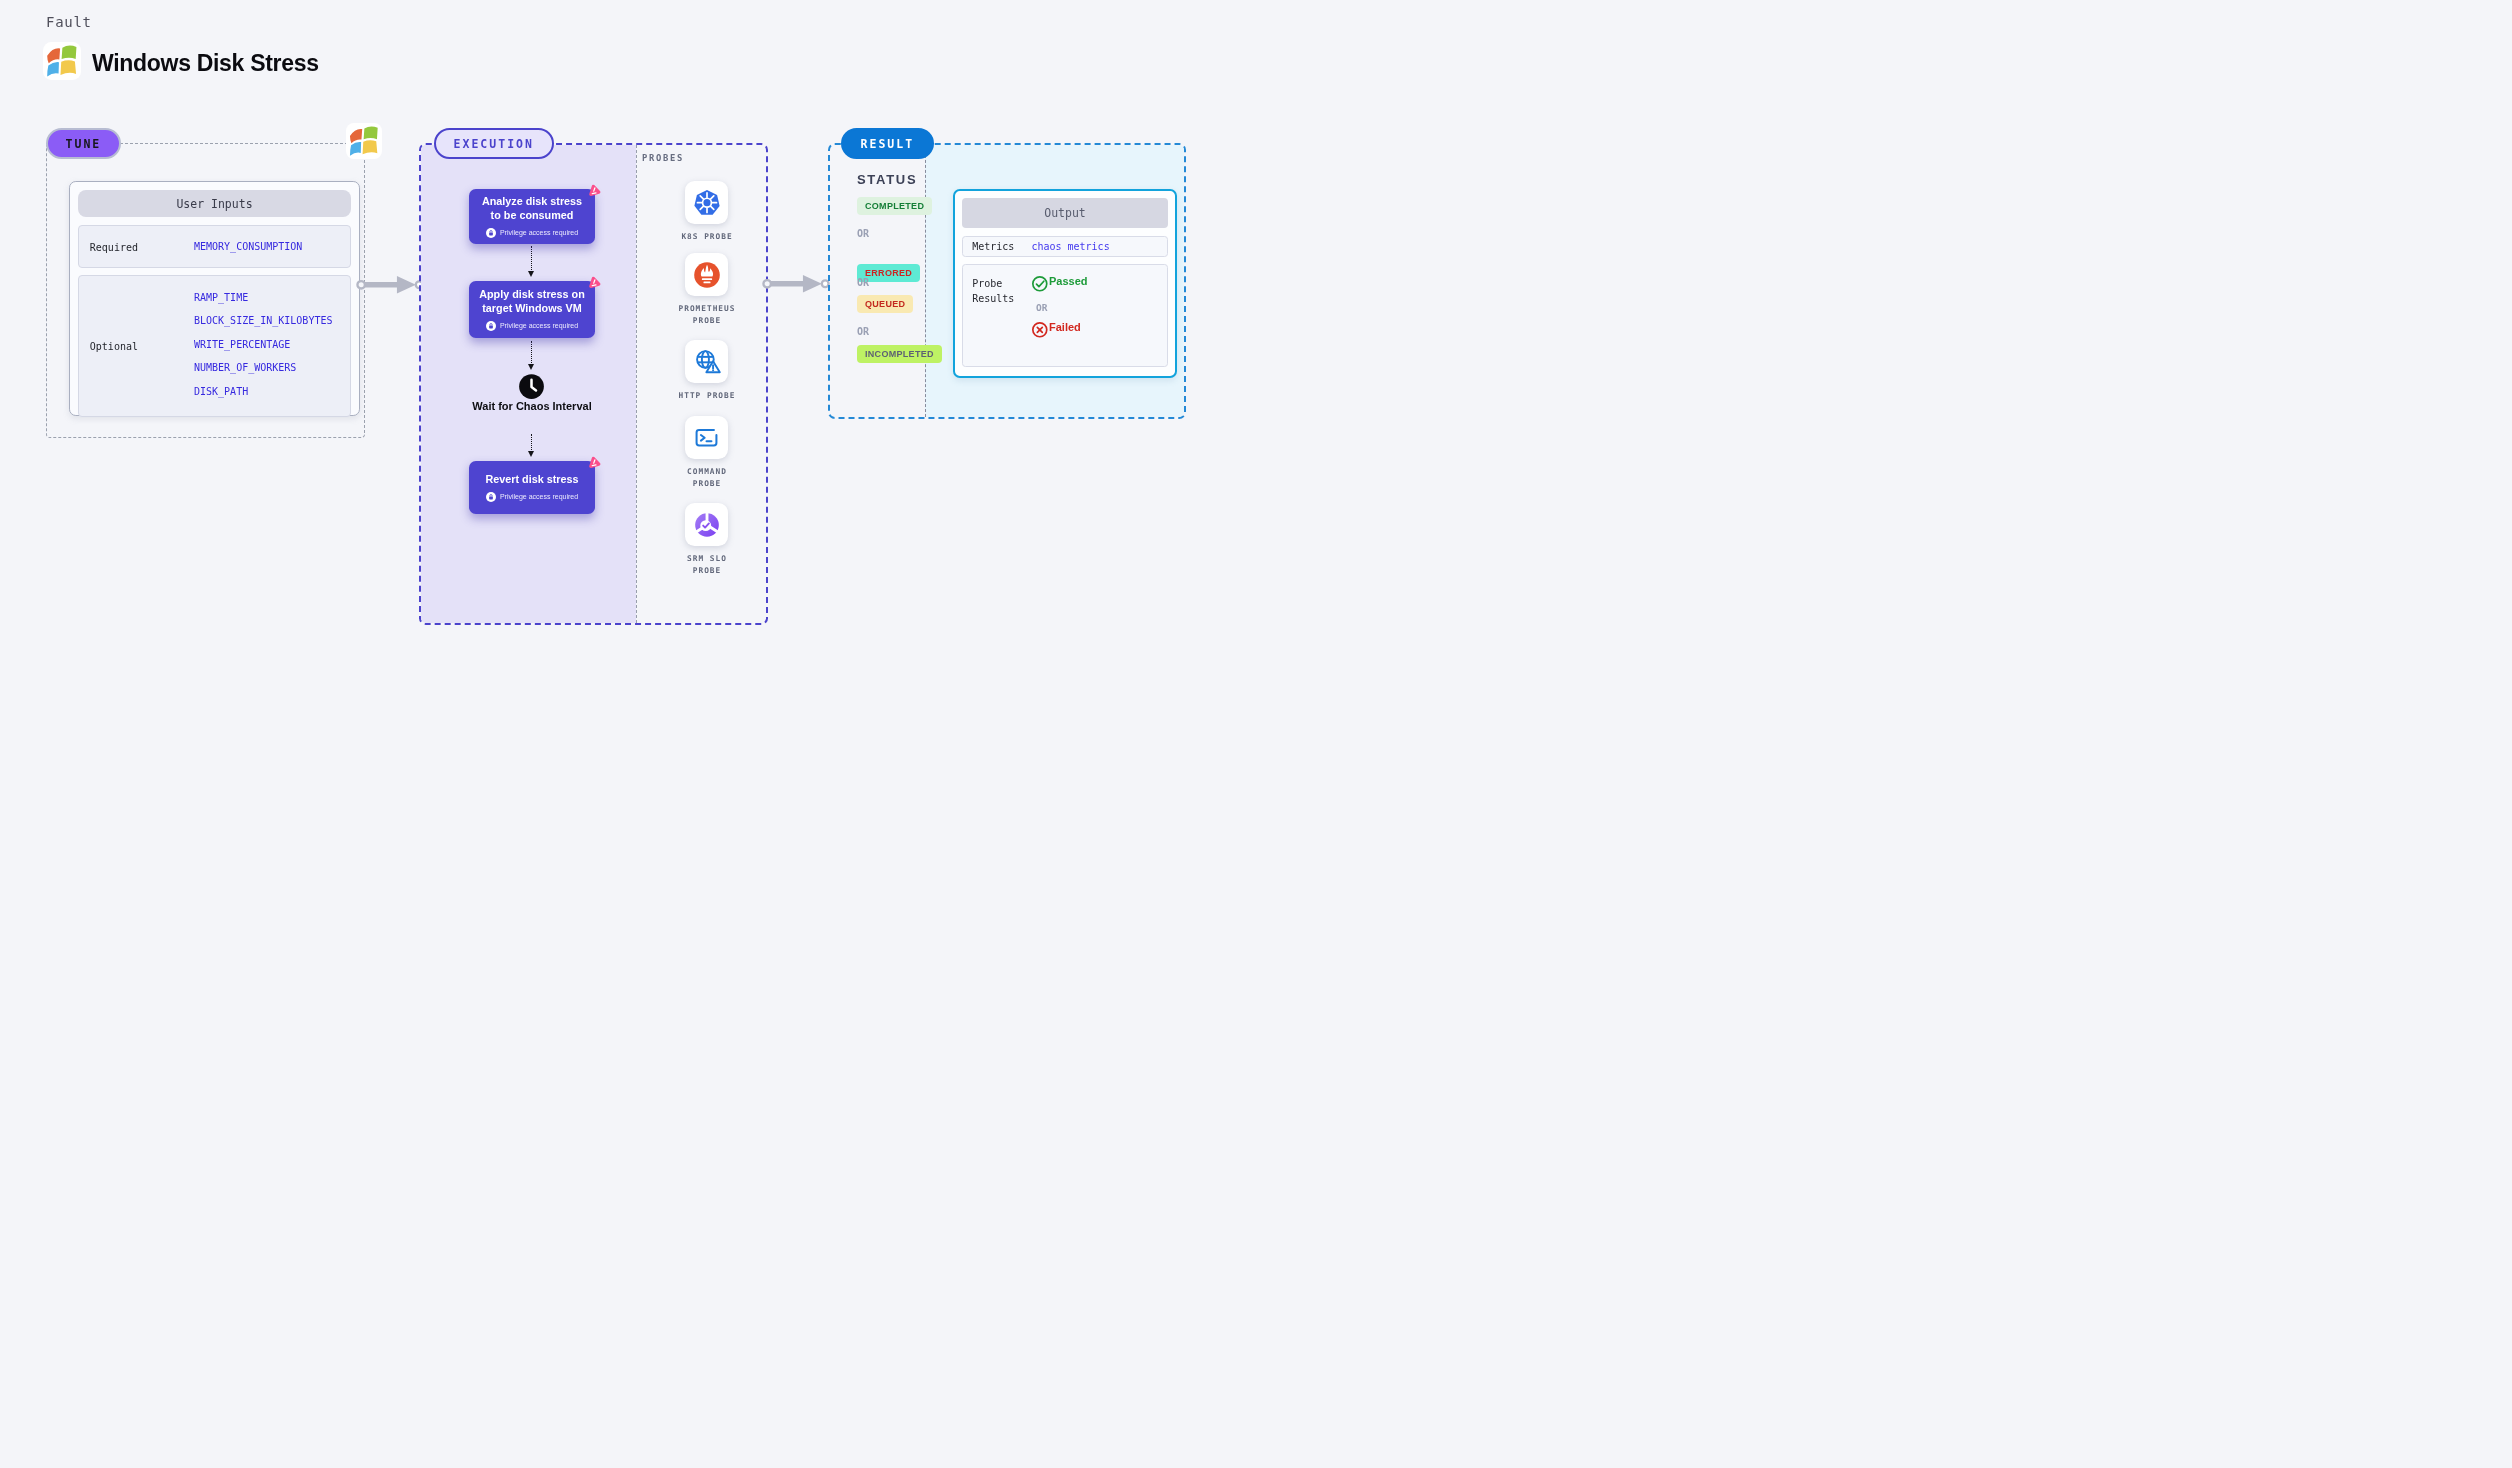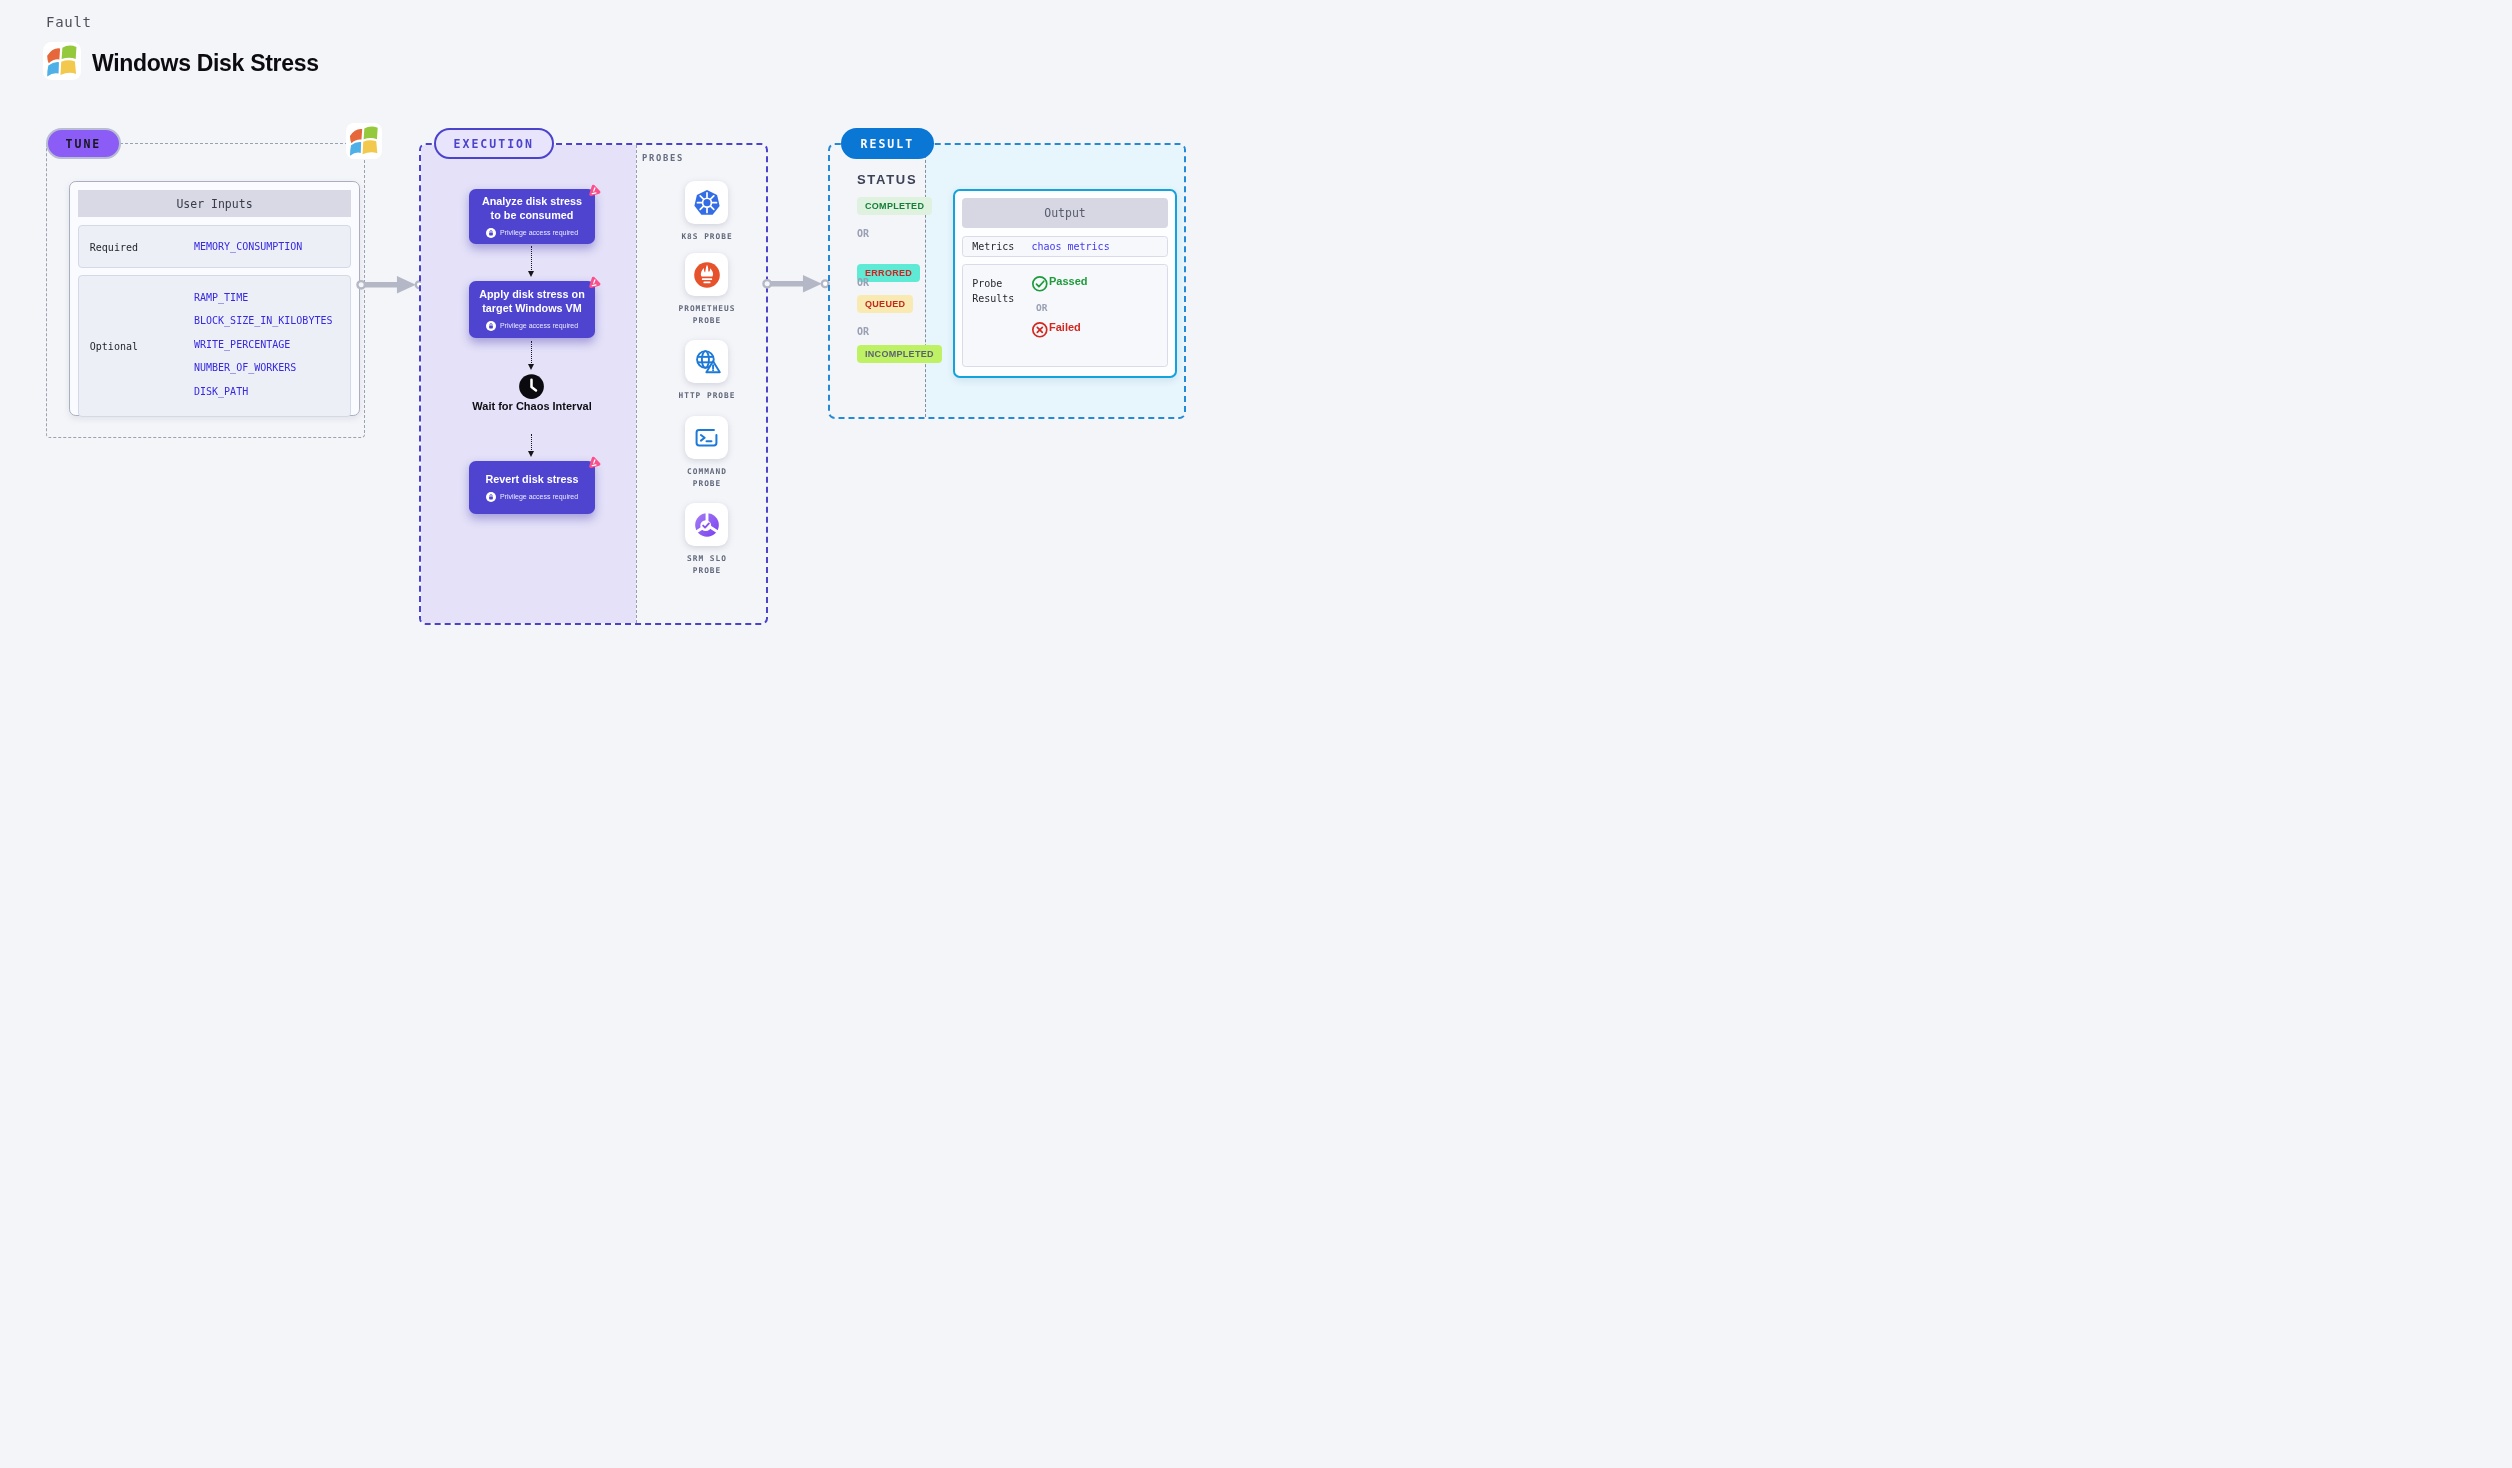--- a/index.html
+++ b/index.html
@@ -21,21 +21,21 @@
   .badge-exec   { left:434px; background:#e7e4fb; border:2.4px solid #4b43cc; color:#4b43cc; }
   .badge-result { left:841px; background:#0b77d5; border:2.4px solid #0b77d5; color:#ffffff; }
 
   
   .tune-box { position:absolute; left:46px; top:143px; width:319px; height:295px;
               border:1.7px dashed #9ba1ae; border-radius:4px; }
   .winlogo-sm { position:absolute; left:346px; top:123px; width:36px; height:36px; z-index:6; }
   .ui-card { position:absolute; left:69px; top:181px; width:291px; height:235px; background:#fafbfe;
              border:1.4px solid #a9afc0; border-radius:6.8px; padding:8px;
              box-shadow:0 2.7px 6.8px rgba(140,145,165,.18); }
-  .ui-head { height:27px; background:#d8d9e4; border-radius:0; display:flex; align-items:center; justify-content:center;
+  .ui-head { height:27px; background:#d8d9e4; border-radius:8px; display:flex; align-items:center; justify-content:center;
              font-family:"DejaVu Sans Mono",monospace; font-size:11.5px; color:#393b4a; }
   .ui-row { position:relative; background:#edeff7; border:0.7px solid #d5d8e5; border-radius:4px; }
   .ui-row.req { margin-top:8px; height:43px; }
   .ui-row.opt { margin-top:6.8px; height:142px; }
   .ui-row-label { position:absolute; left:10.8px; top:50%; transform:translateY(-50%);
                   font-family:"DejaVu Sans Mono",monospace; font-size:10px; color:#1f2128; }
   .param { font-family:"DejaVu Sans Mono",monospace; font-size:10px; color:#3629df; line-height:12px; }
   .req .param { position:absolute; left:115px; top:50%; transform:translateY(-50%); }
   .opt-list { position:absolute; left:115px; top:16px; display:flex; flex-direction:column; gap:11.5px; }
 

